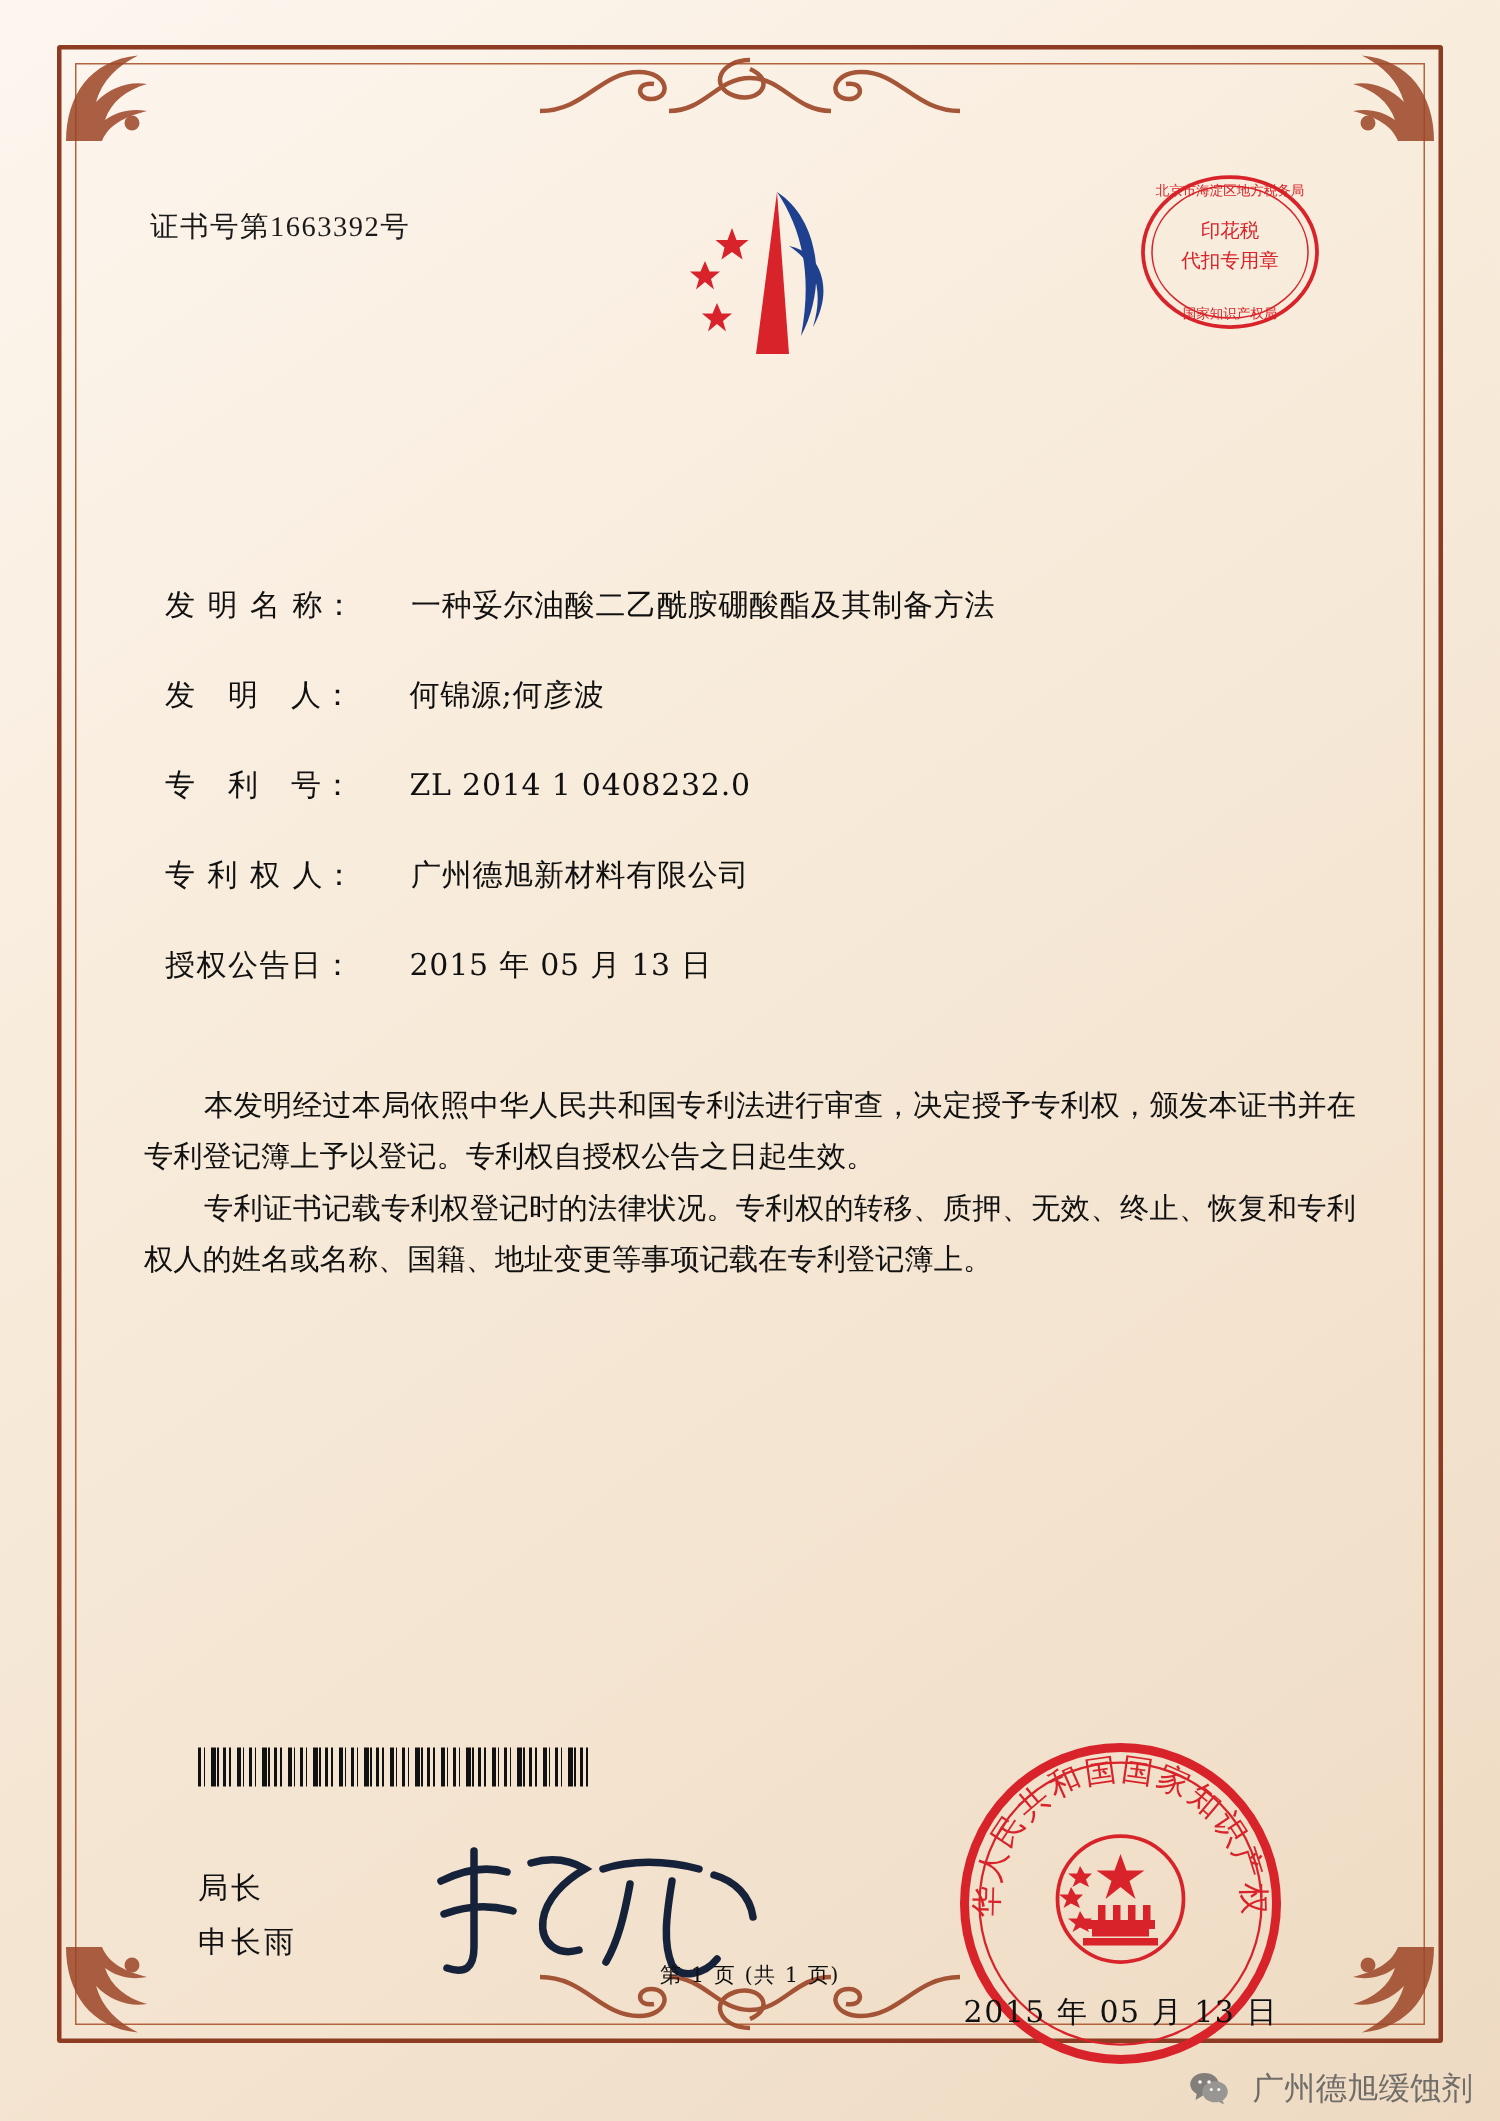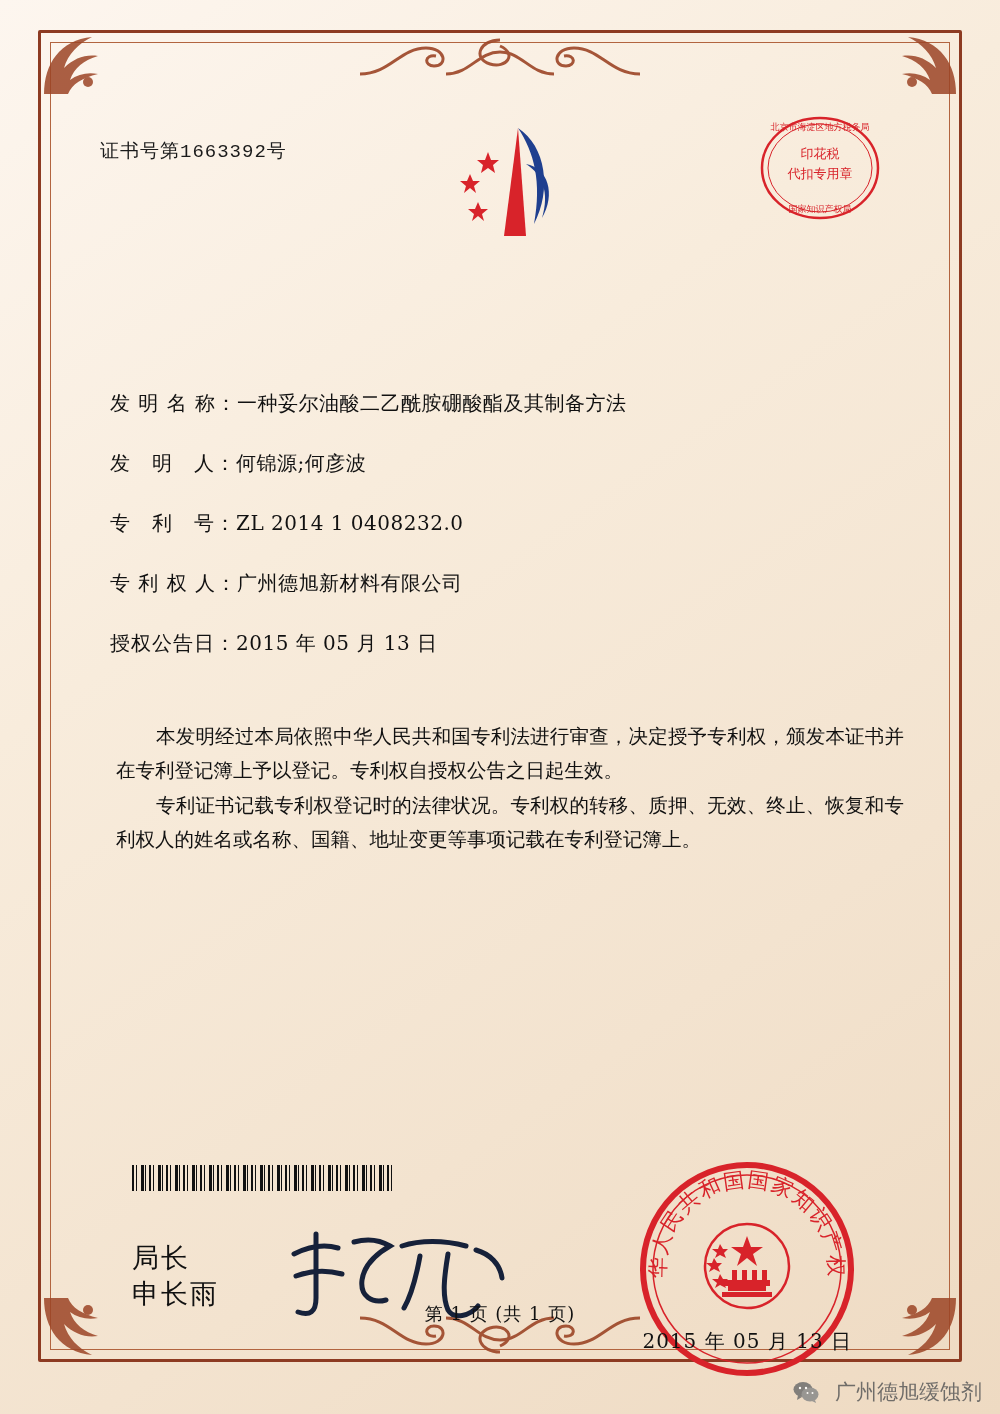--- a/index.html
+++ b/index.html
@@ -71,21 +71,21 @@
     right: 90px;
     bottom: 80px;
   }
   .cert-no {
     position: absolute;
     left: 10px;
     top: 38px;
     font-size: 19px;
     color: #1a1a1a;
     letter-spacing: 1px;
-    font-family: Liberation Mono, monospace;
+    font-family: Liberation Serif, serif;
   }
   
   .logo {
     position: absolute;
     left: 50%;
     transform: translateX(-50%);
     top: 18px;
     width: 140px;
     height: 130px;
   }
@@ -113,34 +113,35 @@
     left: 20px;
     right: 0;
   }
   .field {
     display: flex;
     align-items: baseline;
     margin-bottom: 33px;
     font-size: 20px;
     color: #111;
     font-family: "DejaVu Serif", "Liberation Serif", serif;
+    gap: 37px;
   }
   .field .lbl {
     white-space: pre;
     letter-spacing: 1px;
   }
   .field .val {
     letter-spacing: 0.5px;
   }
 
   
   .paras {
     position: absolute;
     top: 620px;
-    left: 26px;
+    left: 6px;
     right: 6px;
     font-size: 19.5px;
     line-height: 34px;
     color: #111;
     font-family: "DejaVu Serif", "Liberation Serif", serif;
     text-align: justify;
   }
   .paras p {
     margin: 0 0 1px 0;
     text-indent: 40px;
@@ -159,21 +160,21 @@
         #111 4px, #111 5px, transparent 5px, transparent 9px,
         #111 9px, #111 12px, transparent 12px, transparent 13px,
         #111 13px, #111 14px, transparent 14px, transparent 17px);
   }
 
   
   .sig-block {
     position: absolute;
     left: 42px;
     top: 1140px;
-    font-size: 27px;
+    font-size: 20px;
     line-height: 36px;
     color: #111;
     font-family: "DejaVu Serif", "Liberation Serif", serif;
     letter-spacing: 2px;
   }
   .handwriting {
     position: absolute;
     left: 190px;
     top: 1120px;
     width: 250px;
@@ -210,21 +211,21 @@
     height: 120px;
   }
   .tax-stamp svg { width:100%; height:100%; display:block; }
 
   
   .page-no {
     position: absolute;
     left: 0; right: 0;
     bottom: 8px;
     text-align: center;
-    font-size: 18px;
+    font-size: 14px;
     color: #111;
     font-family: "DejaVu Serif", "Liberation Serif", serif;
     letter-spacing: 1px;
   }
 
   
   .watermark {
     position: absolute;
     right: 18px;
     bottom: 8px;

